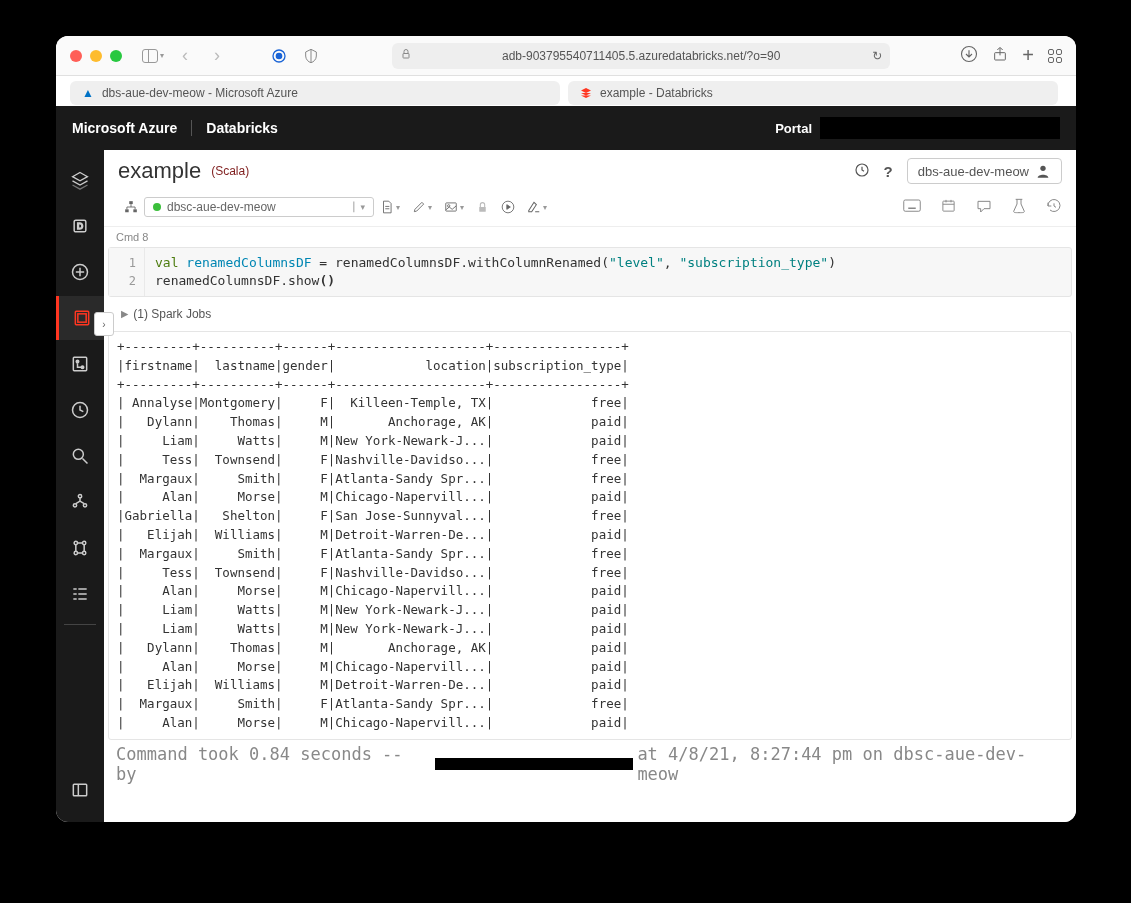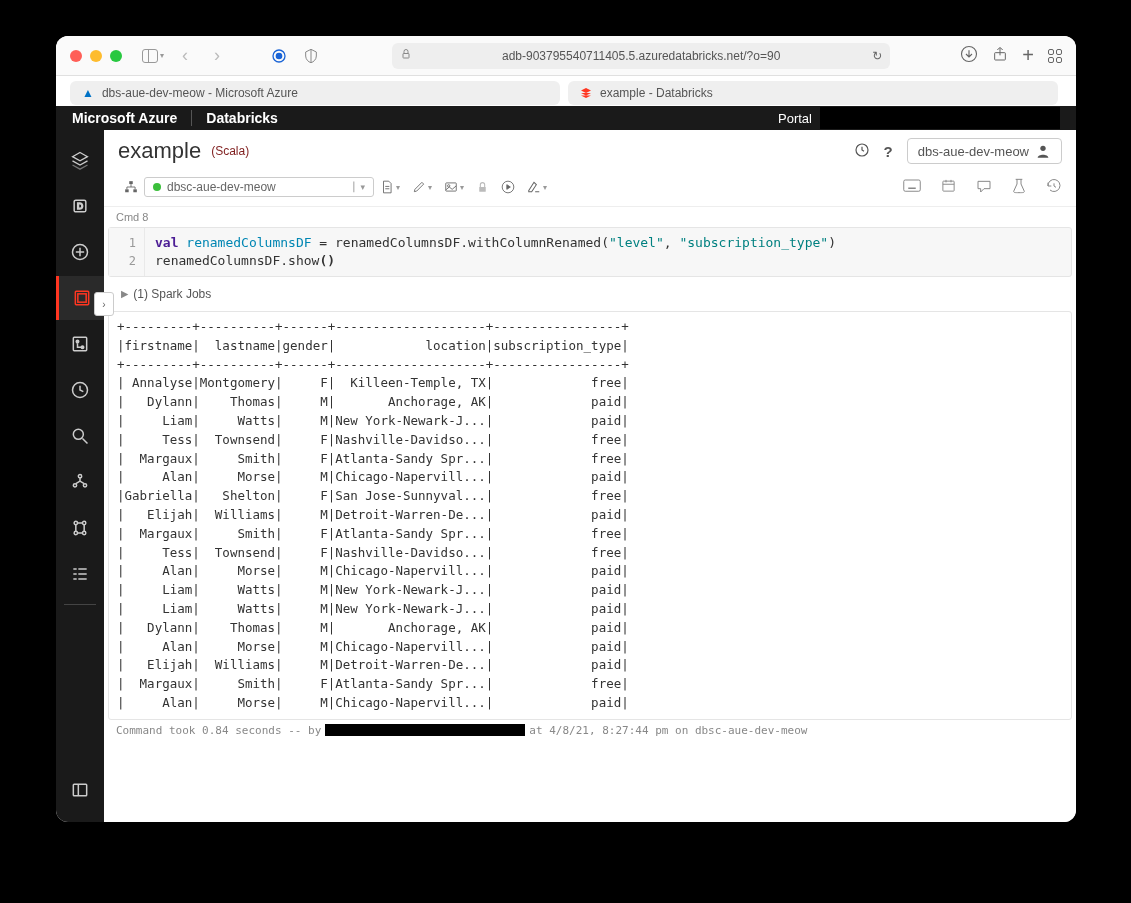--- a/index.html
+++ b/index.html
@@ -22,25 +22,25 @@
   .grid4 { display: grid; grid-template-columns: 1fr 1fr; grid-template-rows: 1fr 1fr; gap: 2px; width: 14px; height: 14px; }
   .grid4 span { border: 1.5px solid #666; border-radius: 2px; }
 
   
   .browser-tabs { height: 30px; background: #fff; display: flex; gap: 8px; align-items: center; padding: 4px 14px 0; }
   .btab { flex: 1; max-width: 490px; background: #efefef; border-radius: 6px; height: 24px; display: flex; align-items: center; font-size: 12px; color: #555; padding: 0 12px; gap: 8px; }
   .azure-glyph { color: #0072c6; font-weight: bold; }
   .db-glyph { width: 12px; height: 12px; display: inline-block; }
 
   
-  .app-header { background: #1a1a1a; color: #fff; height: 24px; display: flex; align-items: center; padding: 0 16px; font-size: 14px; }
+  .app-header { background: #1a1a1a; color: #fff; height: 44px; display: flex; align-items: center; padding: 0 16px; font-size: 14px; }
   .app-header .brand1 { font-weight: 600; padding-right: 14px; }
   .app-header .brand2 { font-weight: 600; border-left: 1px solid #555; padding-left: 14px; }
   .app-header .spacer { flex: 1; }
-  .portal-link { font-size: 13px; margin-right: 8px; }
+  .portal-link { font-size: 13px; margin-right: 8px; font-weight: bold; }
   .black-box { background: #000; width: 240px; height: 22px; }
 
   
   .app-body { flex: 1; display: flex; overflow: hidden; }
   .left-rail { width: 48px; background: #1a1a1a; display: flex; flex-direction: column; align-items: center; padding-top: 8px; gap: 2px; position: relative; }
   .rail-item { width: 48px; height: 44px; display: flex; align-items: center; justify-content: center; color: #aaa; cursor: pointer; }
   .rail-item.active { color: #ff3621; border-left: 3px solid #ff3621; background: #2a2a2a; }
   .rail-item svg { width: 20px; height: 20px; }
   .rail-divider { width: 32px; height: 1px; background: #444; margin: 6px 0; }
   .rail-expand { position: absolute; right: -10px; top: 162px; width: 20px; height: 24px; background: #fff; border: 1px solid #ccc; border-radius: 3px; display: flex; align-items: center; justify-content: center; font-size: 10px; color: #666; cursor: pointer; }
@@ -65,34 +65,34 @@
   .tb-btn .caret { font-size: 8px; color: #999; }
   .tb-spacer { flex: 1; }
   .tb-right { display: flex; gap: 20px; align-items: center; }
 
   
   .cell-wrap { padding: 0 4px; overflow: auto; flex: 1; }
   .cmd-label { font-size: 11px; color: #888; padding: 4px 8px; }
   .code-cell { background: #f7f7f7; border: 1px solid #e5e5e5; border-radius: 3px; display: flex; }
   .gutter { width: 36px; text-align: right; padding: 6px 8px 6px 0; color: #999; font-family: Menlo, monospace; font-size: 12px; background: #f7f7f7; border-right: 1px solid #e9e9e9; line-height: 18px; }
   .code { flex: 1; padding: 6px 10px; font-family: Menlo, Consolas, monospace; font-size: 13px; white-space: pre; line-height: 18px; }
-  .kw { color: #4c1d95; font-weight: bold; }
+  .kw { color: #4d7c0f; font-weight: normal; }
   .fn { color: #333; }
   .var { color: #0086b3; }
   .str { color: #008080; }
 
   .output-meta { padding: 10px 0 4px 12px; font-size: 12px; color: #555; }
   .output-meta .caret2 { display: inline-block; transform: scale(0.8); margin-right: 4px; color: #888; }
   .df-icon { display: inline-block; width: 14px; height: 10px; border: 1px solid #888; border-radius: 1px; margin-right: 6px; position: relative; }
   .df-icon::before { content: ""; position: absolute; top: 3px; left: 0; right: 0; height: 1px; background: #888; }
 
   .output-box { border: 1px solid #e5e5e5; border-radius: 3px; padding: 4px 0; margin-top: 6px; }
   .output-text { font-family: Menlo, Consolas, monospace; font-size: 12.5px; white-space: pre; line-height: 18.8px; padding: 2px 8px; color: #333; overflow: hidden; }
 
-  .cmd-footer { font-family: Menlo, monospace; font-size: 11px; color: #888; padding: 4px 8px; display: flex; align-items: center; gap: 4px; }
+  .cmd-footer { font-family: Menlo, monospace; font-size: 17px; color: #888; padding: 4px 8px; display: flex; align-items: center; gap: 4px; }
   .redact { background: #000; display: inline-block; width: 200px; height: 12px; }
 </style>
 </head>
 <body>
 
 <div class="window">
 
   <div class="browser-toolbar">
     <div class="traffic">
       <span class="tl-red"></span>

